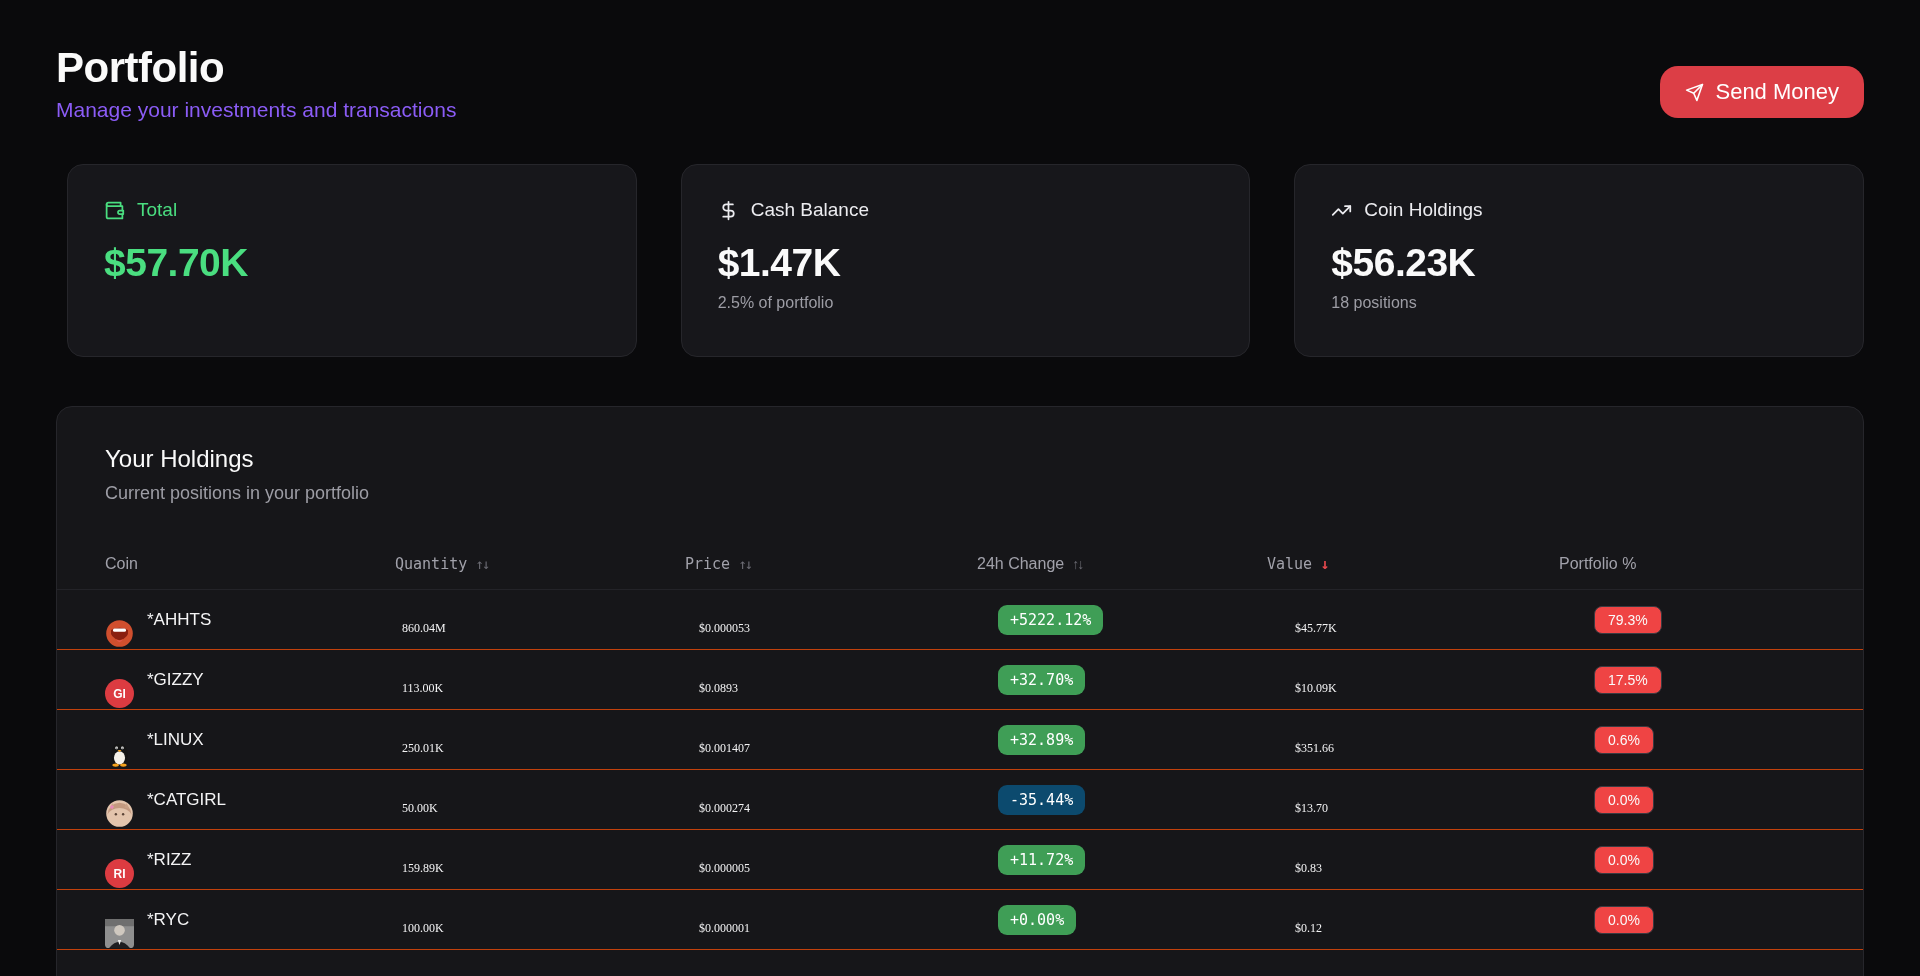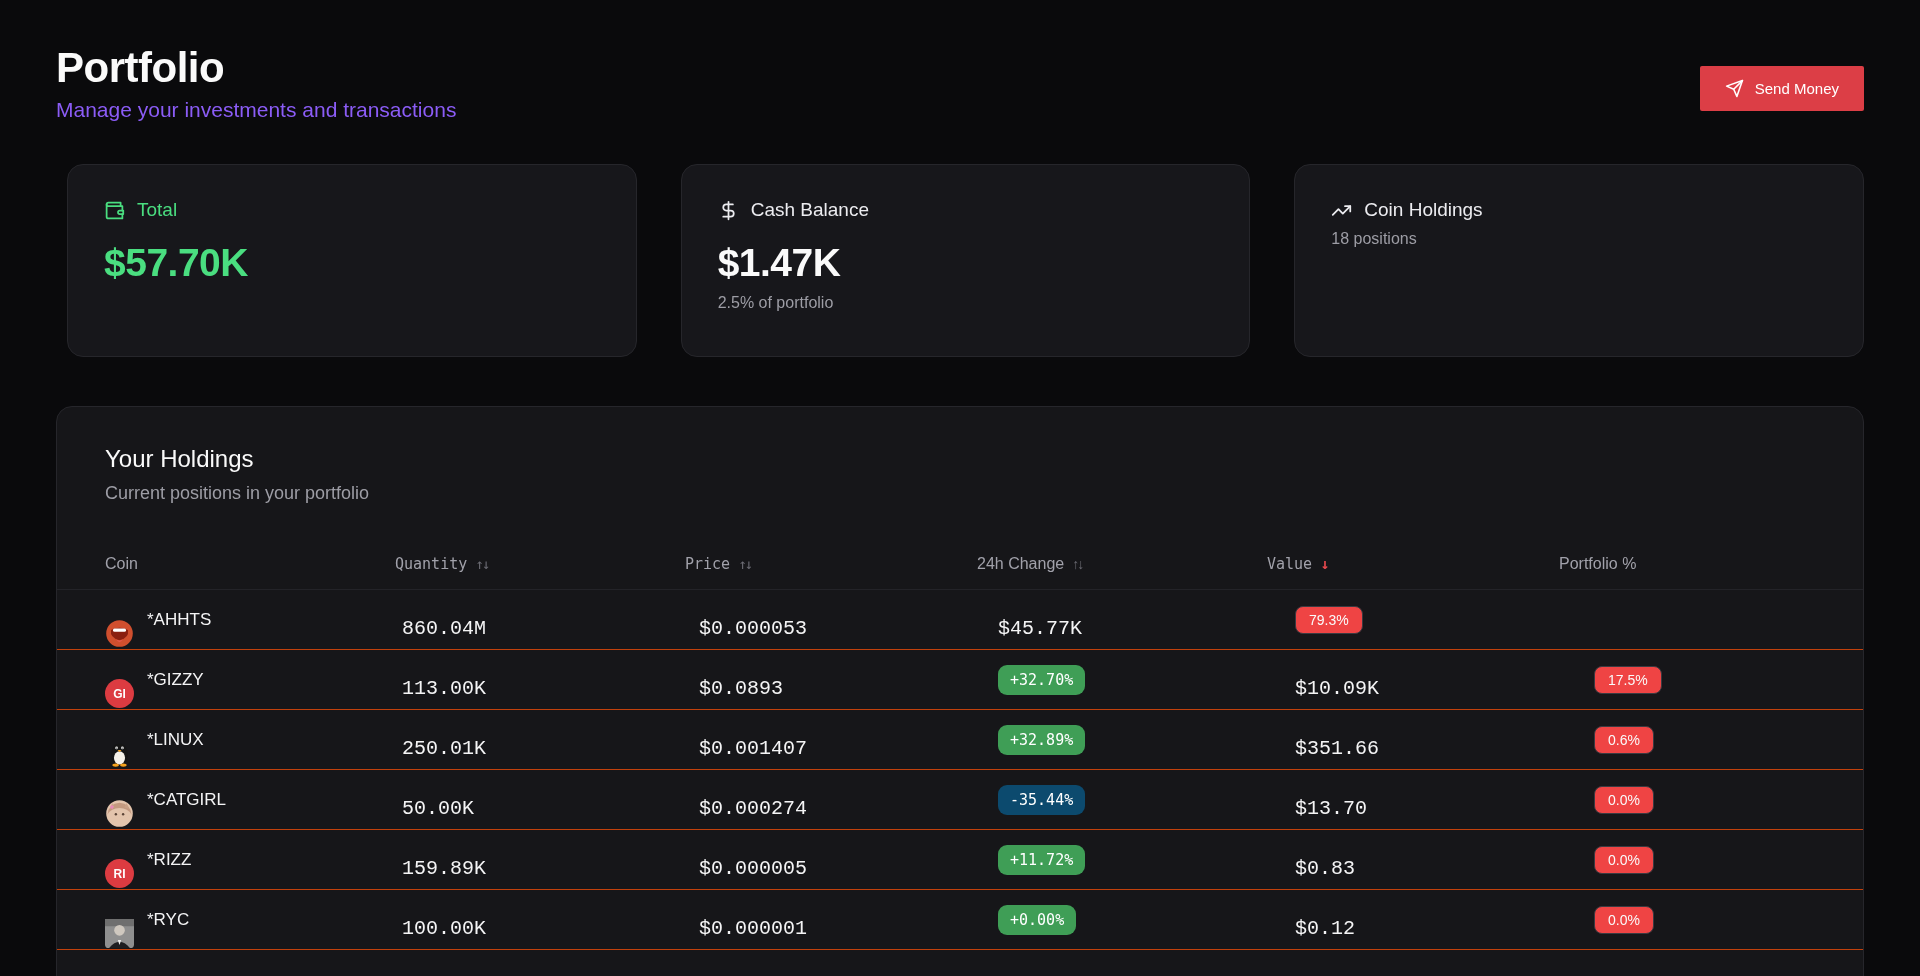--- a/index.html
+++ b/index.html
@@ -12,22 +12,22 @@
   .page { padding: 44px 56px 0 56px; }
 
   
   .page-header { display: flex; justify-content: space-between; align-items: flex-start; }
   .page-title { font-size: 42px; font-weight: 700; letter-spacing: -0.5px; }
   .page-subtitle { font-size: 21px; color: #8b5cf6; margin-top: 6px; }
   .send-btn {
     margin-top: 22px;
     display: inline-flex; align-items: center; gap: 11px;
     background: #dc3e46; color: #fff;
-    border: none; border-radius: 2px;
-    padding: 13px 25px; font-size: 15px; font-weight: 500;
+    border: none; border-radius: 18px;
+    padding: 13px 25px; font-size: 22px; font-weight: 500;
     font-family: "Liberation Sans", sans-serif;
     cursor: pointer;
   }
   .send-btn svg { width: 19px; height: 19px; }
 
   
   .stats { display: grid; grid-template-columns: 1fr 1fr 1fr; gap: 44px; margin-top: 42px; padding-left: 11px; }
   .card {
     background: #17171b;
     border: 1px solid #26262b;
@@ -75,21 +75,21 @@
 
   .row { height: 60px; border-bottom: 1px solid #c2410c; gap: 7px; }
   .coin-cell { display: flex; align-items: center; gap: 13px; }
   .coin-icon { width: 29px; height: 29px; flex: 0 0 29px; display: flex; align-items: center; justify-content: center; margin-top: 28px; }
   .coin-icon svg { width: 29px; height: 29px; }
   .coin-icon.initials {
     background: #dc3b41; border-radius: 50%;
     color: #fff; font-size: 12px; font-weight: 700;
   }
   .coin-name { font-size: 17px; color: #f4f4f5; }
-  .mono-cell { font-family: Liberation Mono, monospace; font-size: 20px; color: #f4f4f5; margin-top: 17px; }
+  .mono-cell { font-family: Liberation Serif, serif; font-size: 12px; color: #f4f4f5; margin-top: 17px; }
   .change-badge {
     display: inline-block;
     font-family: "DejaVu Sans Mono", monospace;
     font-size: 15px; color: #fff;
     padding: 6px 12px; border-radius: 9px;
   }
   .change-badge.up { background: #3f9e56; }
   .change-badge.down { background: #0c4a6e; }
   .pct-pill {
     display: inline-block;
@@ -153,20 +153,21 @@
     <div class="card">
       <div class="card-label">
         <span style="display:inline-flex">
           <svg viewBox="0 0 24 24" fill="none" stroke="#ececf0" stroke-width="2" stroke-linecap="round" stroke-linejoin="round">
               <polyline points="22 7 13.5 15.5 8.5 10.5 2 17"></polyline>
               <polyline points="16 7 22 7 22 13"></polyline>
             </svg>
         </span>
         <span>Coin Holdings</span>
       </div>
+      <div class="card-value">$56.23K</div>
       <div class="card-sub">18 positions</div>
     </div>
   </div>
 
   <div class="panel">
     <h2 class="panel-title">Your Holdings</h2>
     <p class="panel-subtitle">Current positions in your portfolio</p>
 
     <div class="grid-row table-head">
       <div class="th">
@@ -201,20 +202,23 @@
                 <circle cx="12" cy="12" r="11" fill="#d04f2e"></circle>
                 <path d="M5 9 q7 -3.4 14 0 q1.2 6.4 -7 8.6 q-8.2 -2.2 -7 -8.6 Z" fill="#8a1f10"></path>
                 <rect x="6.6" y="7.9" width="10.8" height="2.7" rx="1.3" fill="#ffffff"></rect>
                 <path d="M9 16.8 q3 2 6 0 q-1.5 2.4 -3 2.4 q-1.5 0 -3 -2.4 Z" fill="#e2574c"></path>
               </svg>
             </span>
       <span class="coin-name">*AHHTS</span>
     </div>
     <div class="mono-cell">860.04M</div>
     <div class="mono-cell">$0.000053</div>
+    <div>
+      <span class="change-badge up">+5222.12%</span>
+    </div>
     <div class="mono-cell">$45.77K</div>
     <div>
       <span class="pct-pill">79.3%</span>
     </div>
   </div>
 
   <div class="grid-row row">
     <div class="coin-cell">
       <span class="coin-icon initials">GI</span>
       <span class="coin-name">*GIZZY</span>

